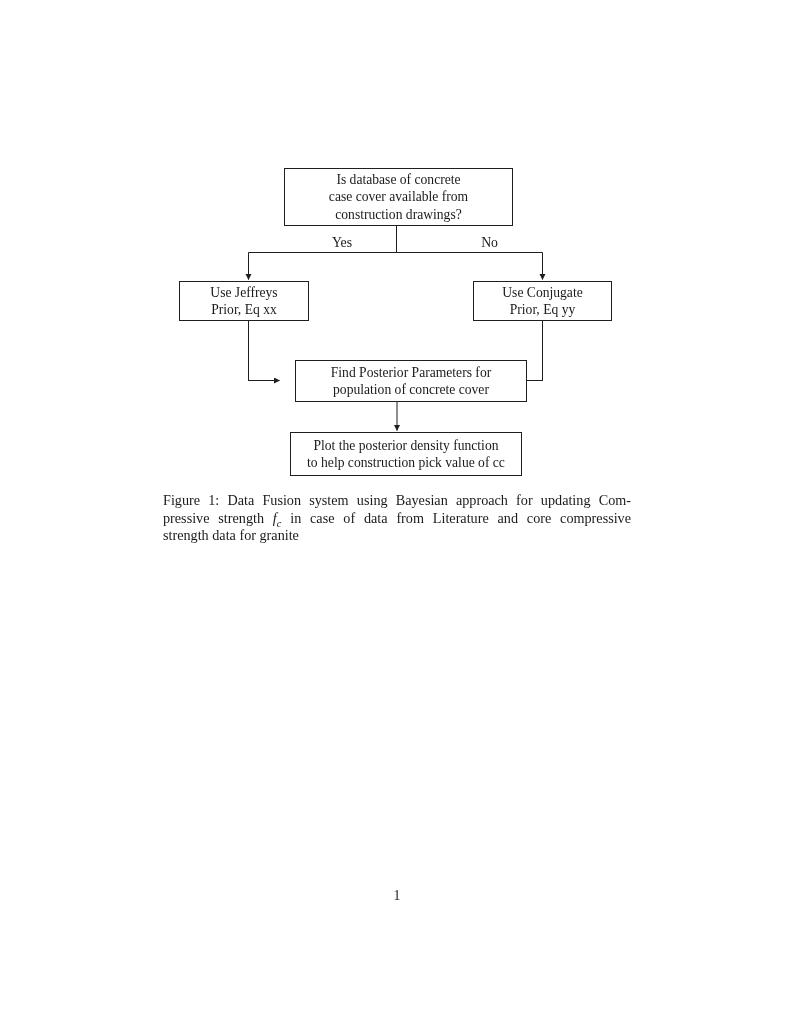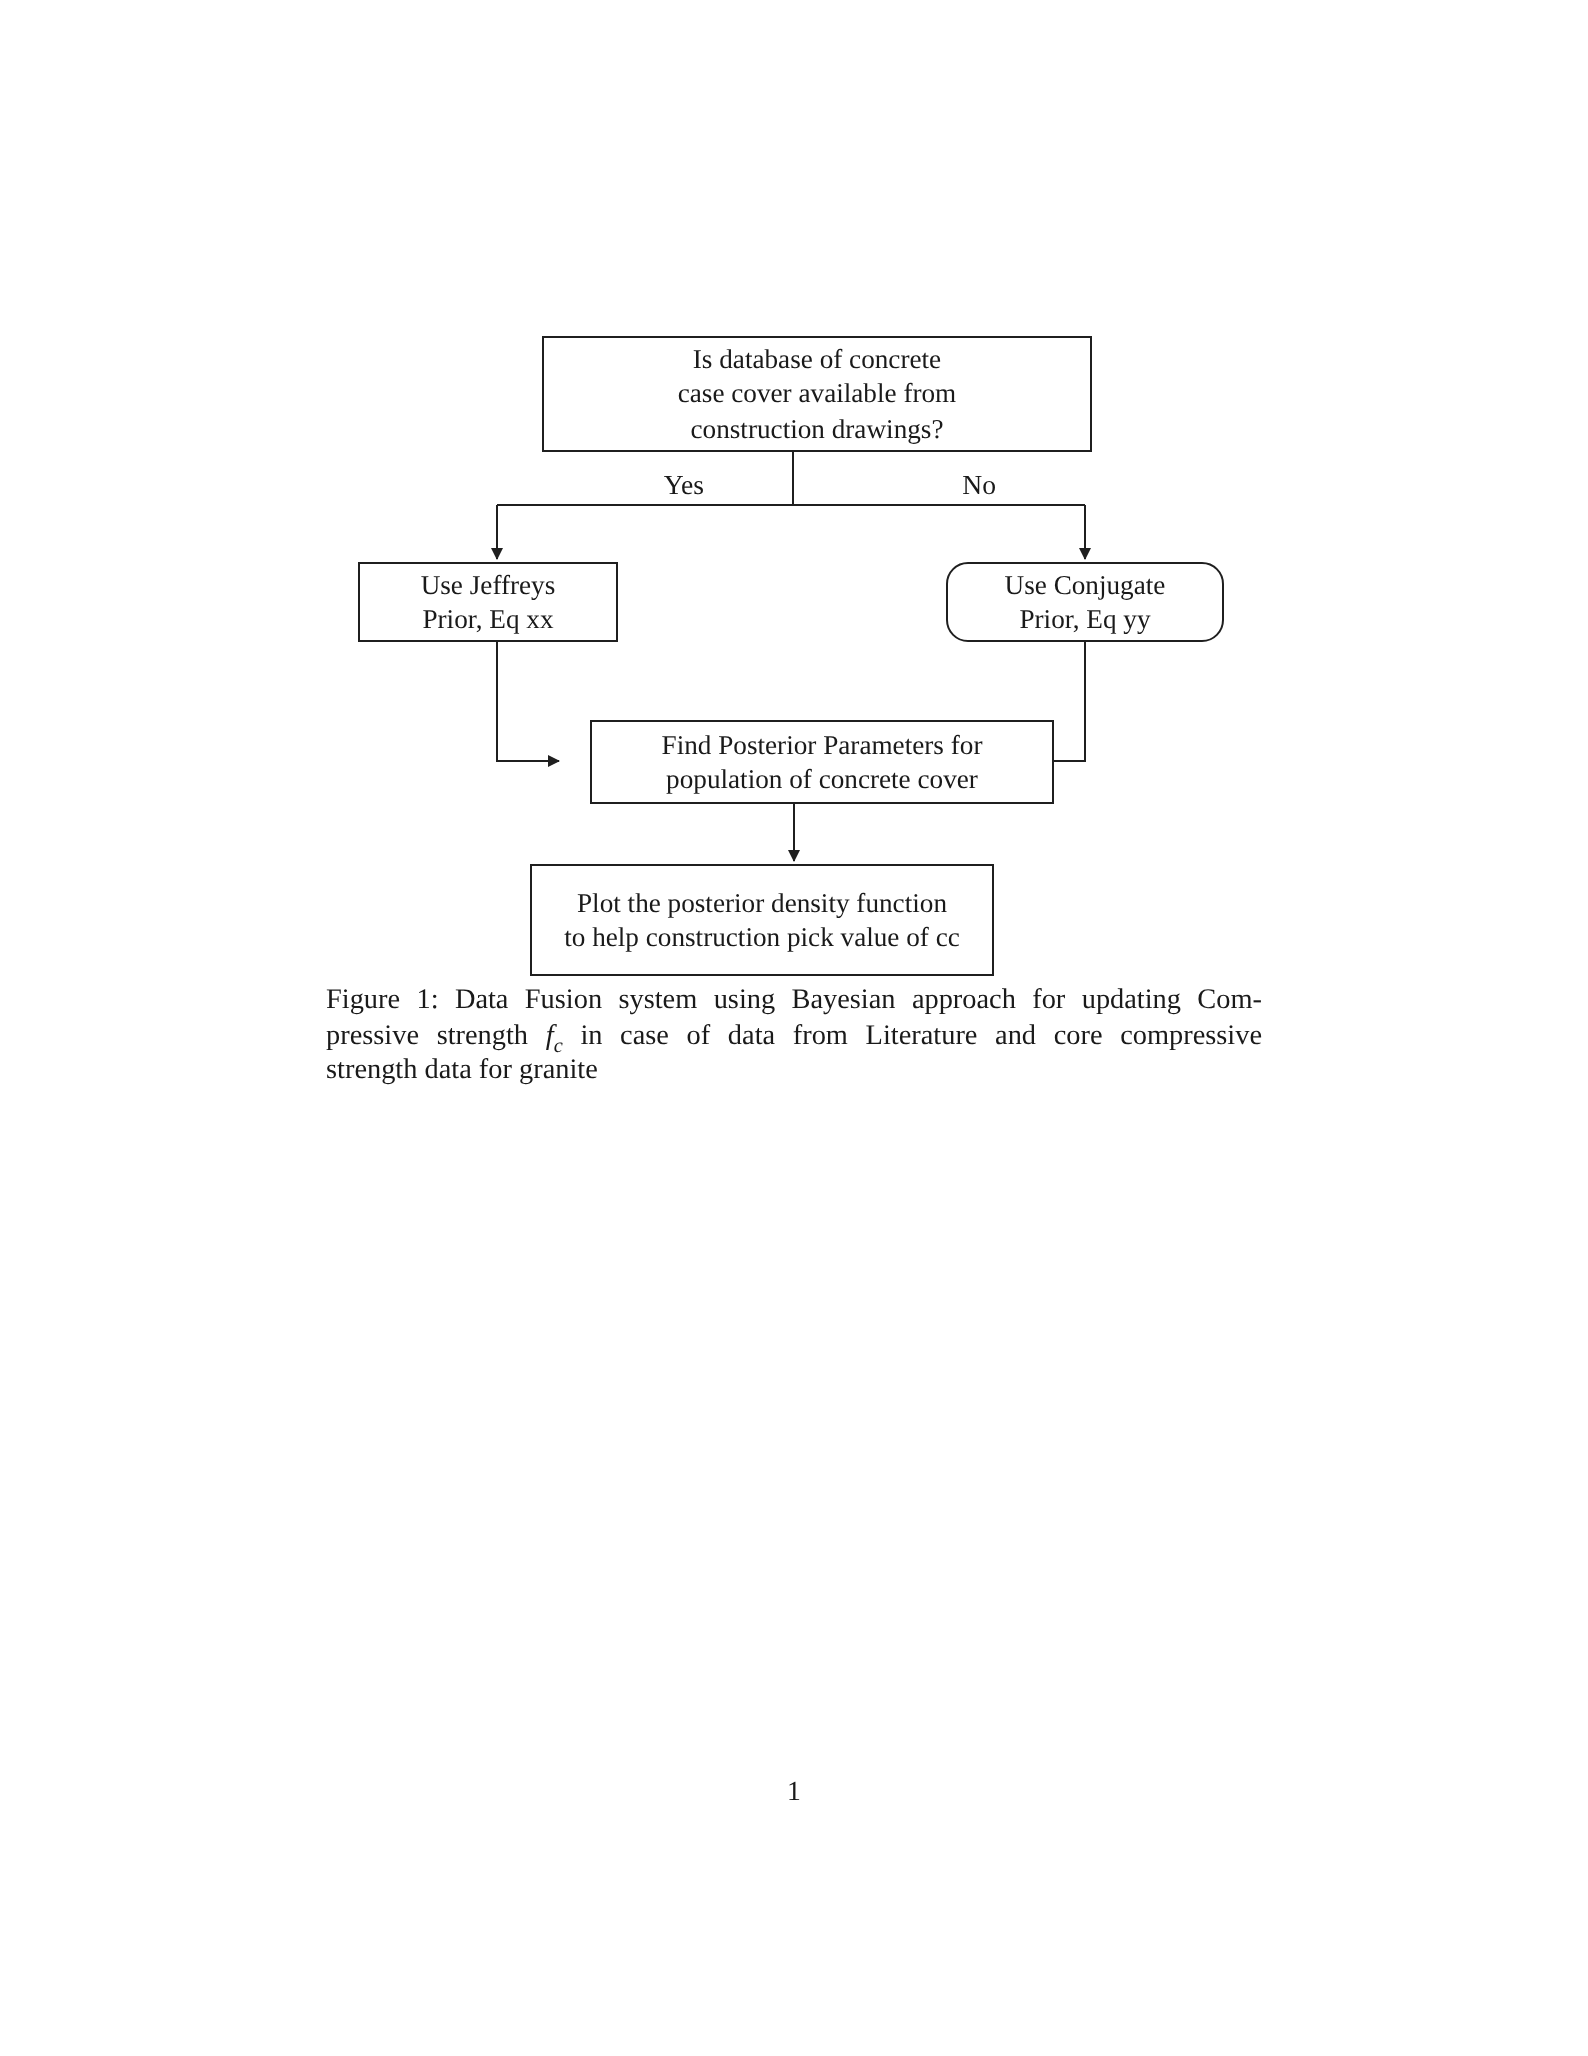--- a/index.html
+++ b/index.html
@@ -32,25 +32,25 @@
     justify-content: center;
     align-items: center;
     font-size: 13.6px;
     line-height: 17.2px;
   }
   .bline {
     display: block;
     text-align: center;
     white-space: nowrap;
   }
-  .box-top    { left: 271px; top: 168px; width: 275px; height: 58px; }
+  .box-top    { left: 284px; top: 168px; width: 229px; height: 58px; }
   .box-left   { left: 179px; top: 281px; width: 130px; height: 40px; }
-  .box-right  { left: 473px; top: 281px; width: 139px; height: 40px; border-radius: 11px; }
+  .box-right  { left: 473px; top: 281px; width: 139px; height: 40px; }
   .box-mid    { left: 295px; top: 360px; width: 232px; height: 42px; }
-  .box-bottom { left: 265px; top: 432px; width: 232px; height: 56px; }
+  .box-bottom { left: 290px; top: 432px; width: 232px; height: 44px; }
   .edge-label {
     position: absolute;
     width: 60px;
     text-align: right;
     font-size: 13.8px;
     line-height: 16px;
   }
   .label-yes { left: 292px; top: 235px; }
   .label-no  { left: 438px; top: 235px; }
   .caption {

